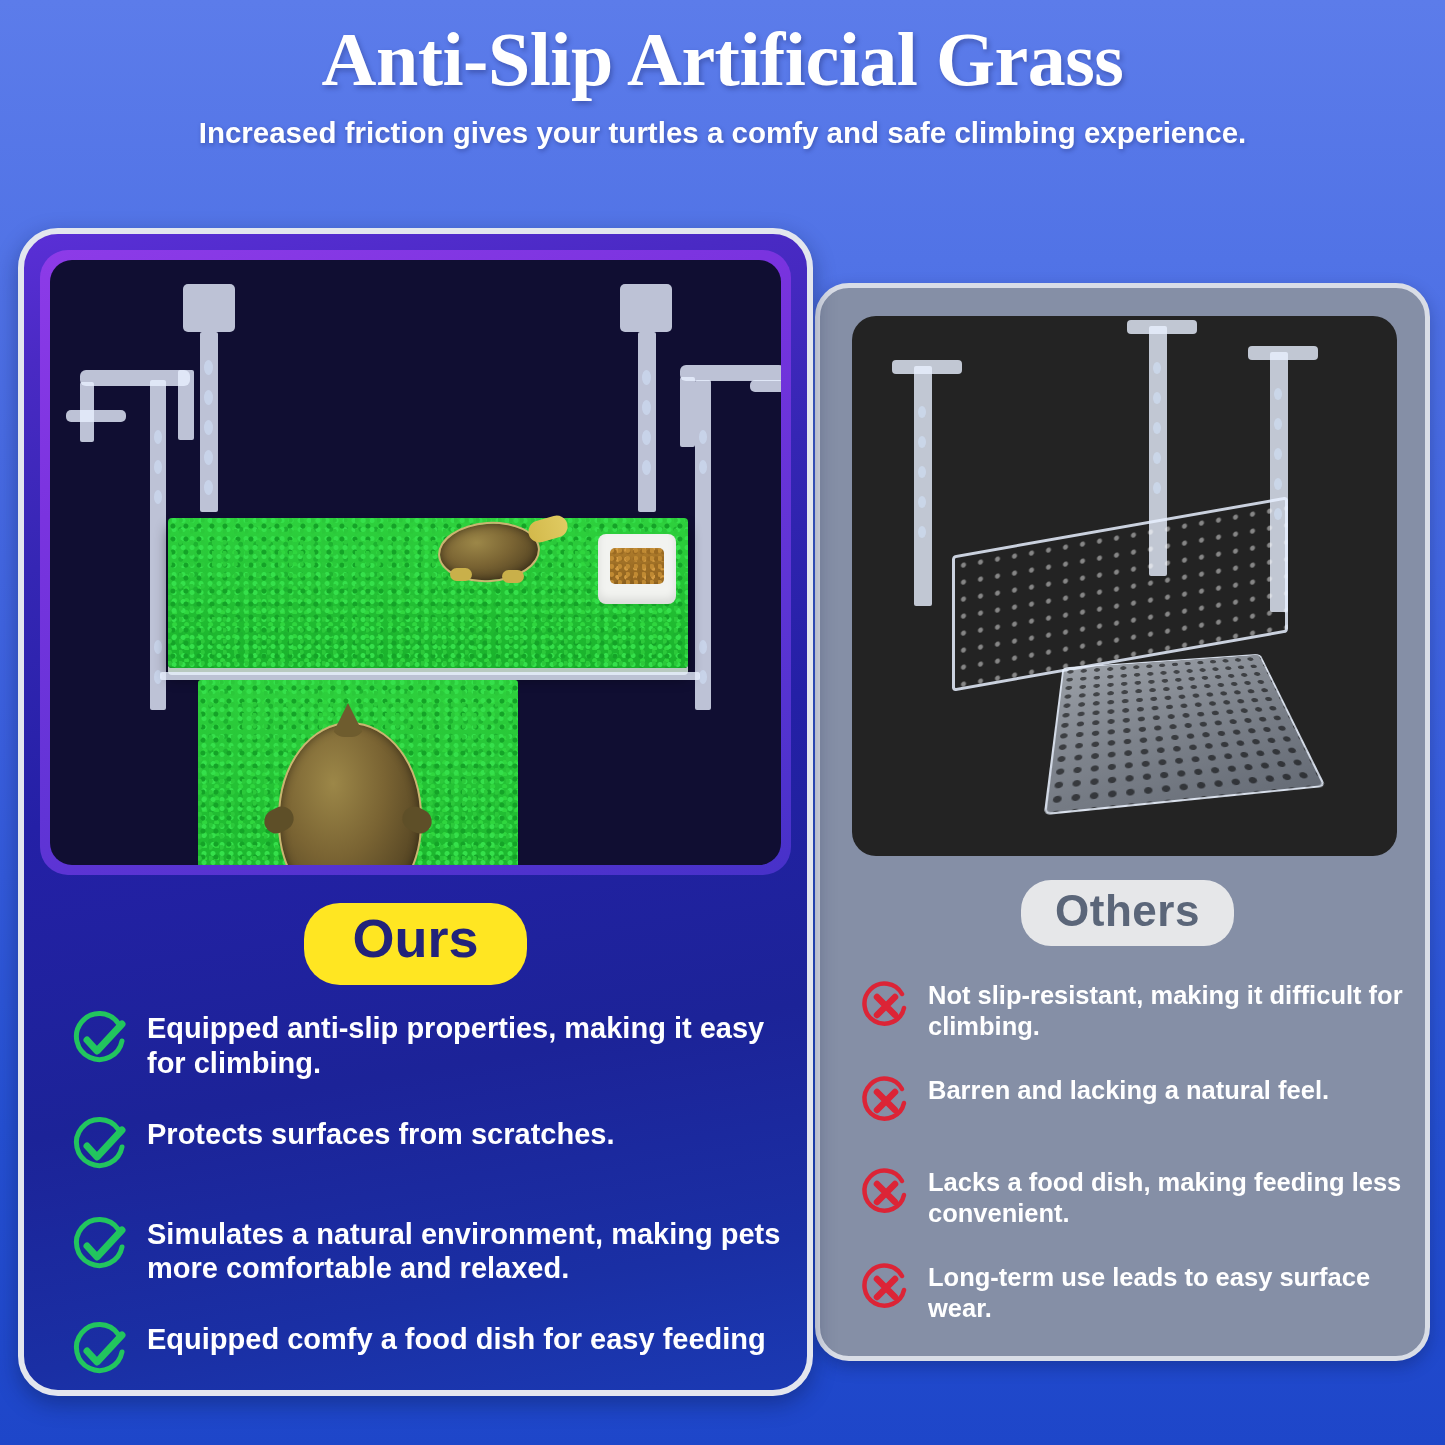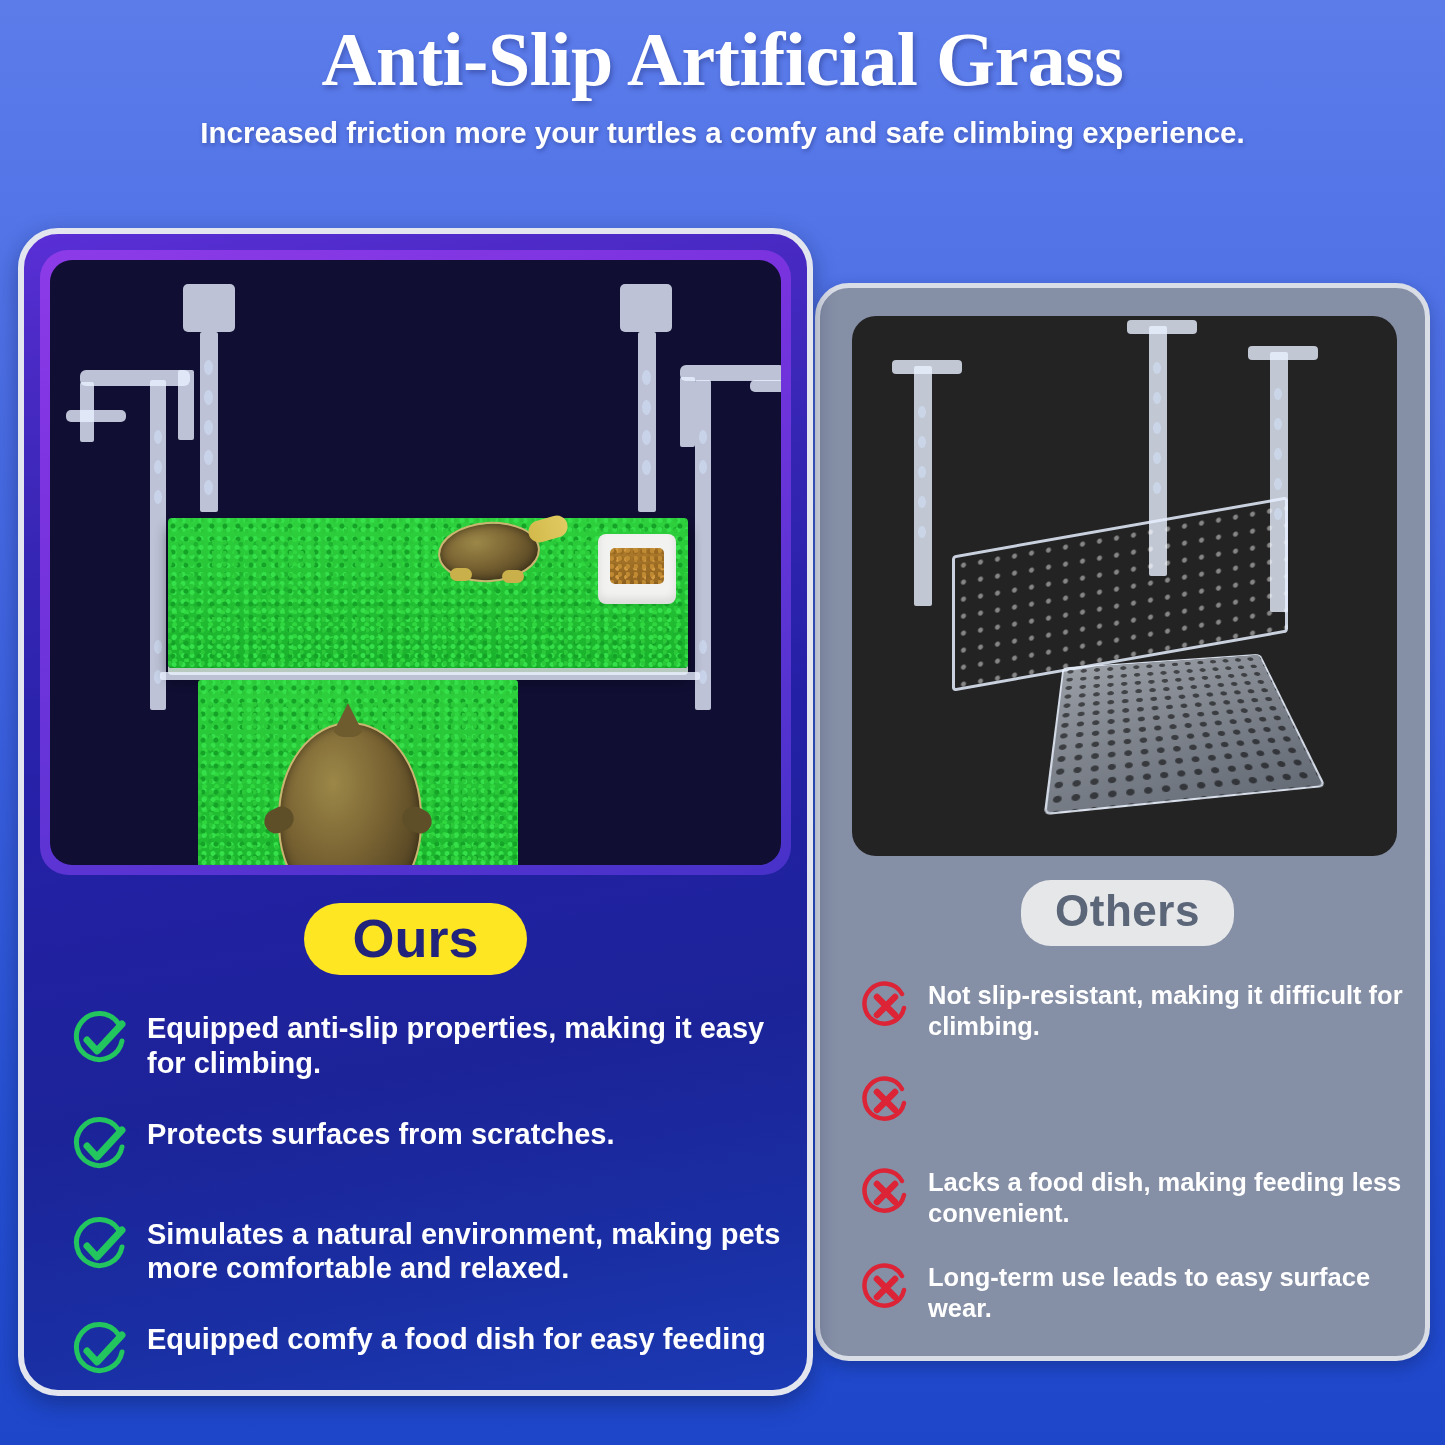--- a/index.html
+++ b/index.html
@@ -69,21 +69,21 @@
     padding:10px;box-sizing:border-box;
   }
   #ours-photo{
     width:100%;height:100%;border-radius:22px;background:#100E32;
     position:relative;overflow:hidden;
   }
   #ours-badge-wrap{position:absolute;left:0;top:669px;width:783px;text-align:center;}
   #ours-badge{
     display:inline-block;background:#FFE622;color:#22237A;
     font-size:54px;font-weight:700;
-    padding:4px 48px 6px;border-radius:36px;
+    padding:4px 48px 16px;border-radius:36px;
   }
   #ours-list{position:absolute;left:44px;top:773px;width:720px;}
   .pos-item{display:flex;align-items:flex-start;margin-bottom:32px;}
   .pos-item .txt{
     color:#FFFFFF;font-size:29px;font-weight:700;line-height:1.2;
     padding-left:15px;padding-top:4px;
   }
 
   
   .ico{flex:0 0 auto;}
@@ -128,21 +128,21 @@
       linear-gradient(160deg, rgba(235,243,255,.60), rgba(200,215,240,.40));
     background-size:15px 15px,100% 100%;
     border:2px solid rgba(235,243,255,.8);
   }
 </style>
 </head>
 <body>
 
 <div id="header">
   <h1 id="title">Anti-Slip Artificial Grass</h1>
-  <p id="subtitle">Increased friction more your turtles a comfy and safe climbing experience.</p>
+  <p id="subtitle">Increased friction gives your turtles a comfy and safe climbing experience.</p>
 </div>
 
 <div id="others-panel">
 
   <div id="others-photo">
 
     <div class="acr" style="left:62px;top:50px;width:18px;height:240px;"></div>
     <div class="acr" style="left:40px;top:44px;width:70px;height:14px;border-radius:4px;"></div>
     <div class="acr-d" style="left:66px;top:90px;width:8px;height:12px;"></div>
     <div class="acr-d" style="left:66px;top:120px;width:8px;height:12px;"></div>
@@ -192,20 +192,21 @@
       <span class="txt">Not slip-resistant, making it difficult for climbing.</span>
     </div>
 
     <div class="neg-item">
       <span class="ico">
         <svg width="56" height="56" viewBox="0 0 56 56">
           <path d="M44 16 A20 20 0 1 0 46 30" fill="none" stroke="#DC2436" stroke-width="4.5" stroke-linecap="round"></path>
           <path d="M19 19 L37 37 M37 19 L19 37" fill="none" stroke="#DC2436" stroke-width="6.5" stroke-linecap="round"></path>
         </svg>
       </span>
+      <span class="txt">Barren and lacking a natural feel.</span>
     </div>
 
     <div class="neg-item">
       <span class="ico">
         <svg width="56" height="56" viewBox="0 0 56 56">
           <path d="M44 16 A20 20 0 1 0 46 30" fill="none" stroke="#DC2436" stroke-width="4.5" stroke-linecap="round"></path>
           <path d="M19 19 L37 37 M37 19 L19 37" fill="none" stroke="#DC2436" stroke-width="6.5" stroke-linecap="round"></path>
         </svg>
       </span>
       <span class="txt">Lacks a food dish, making feeding less convenient.</span>

